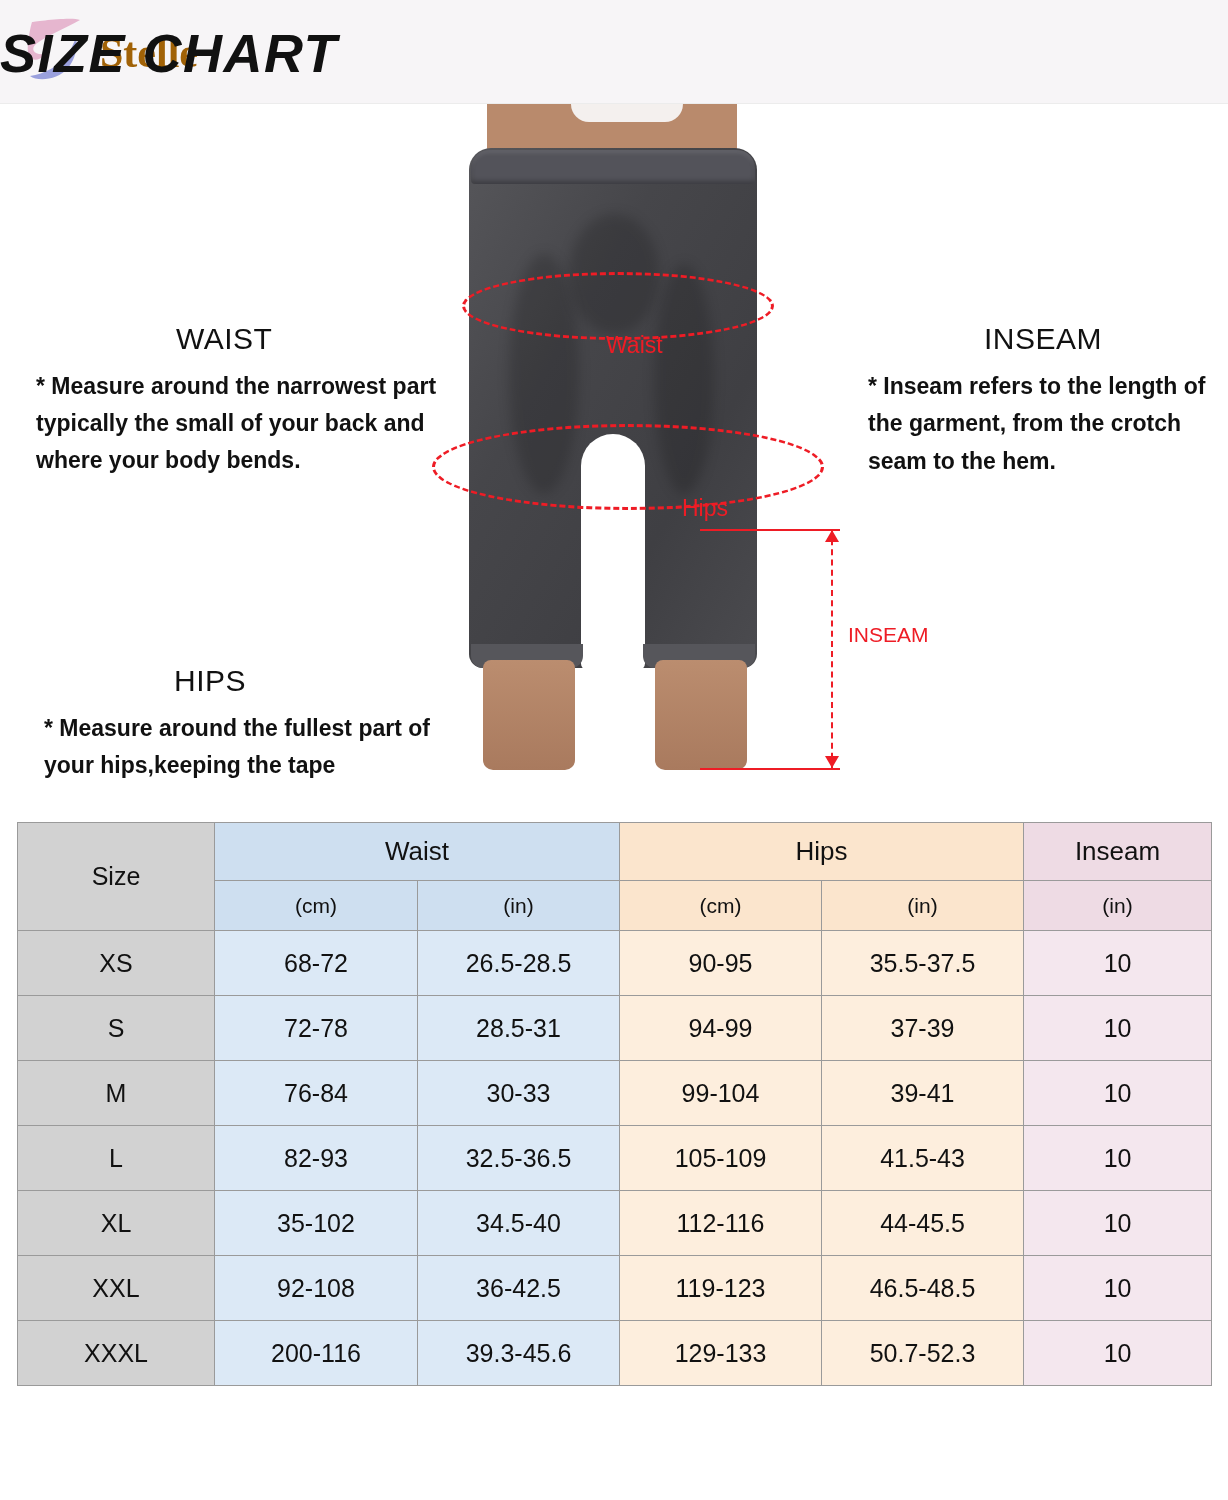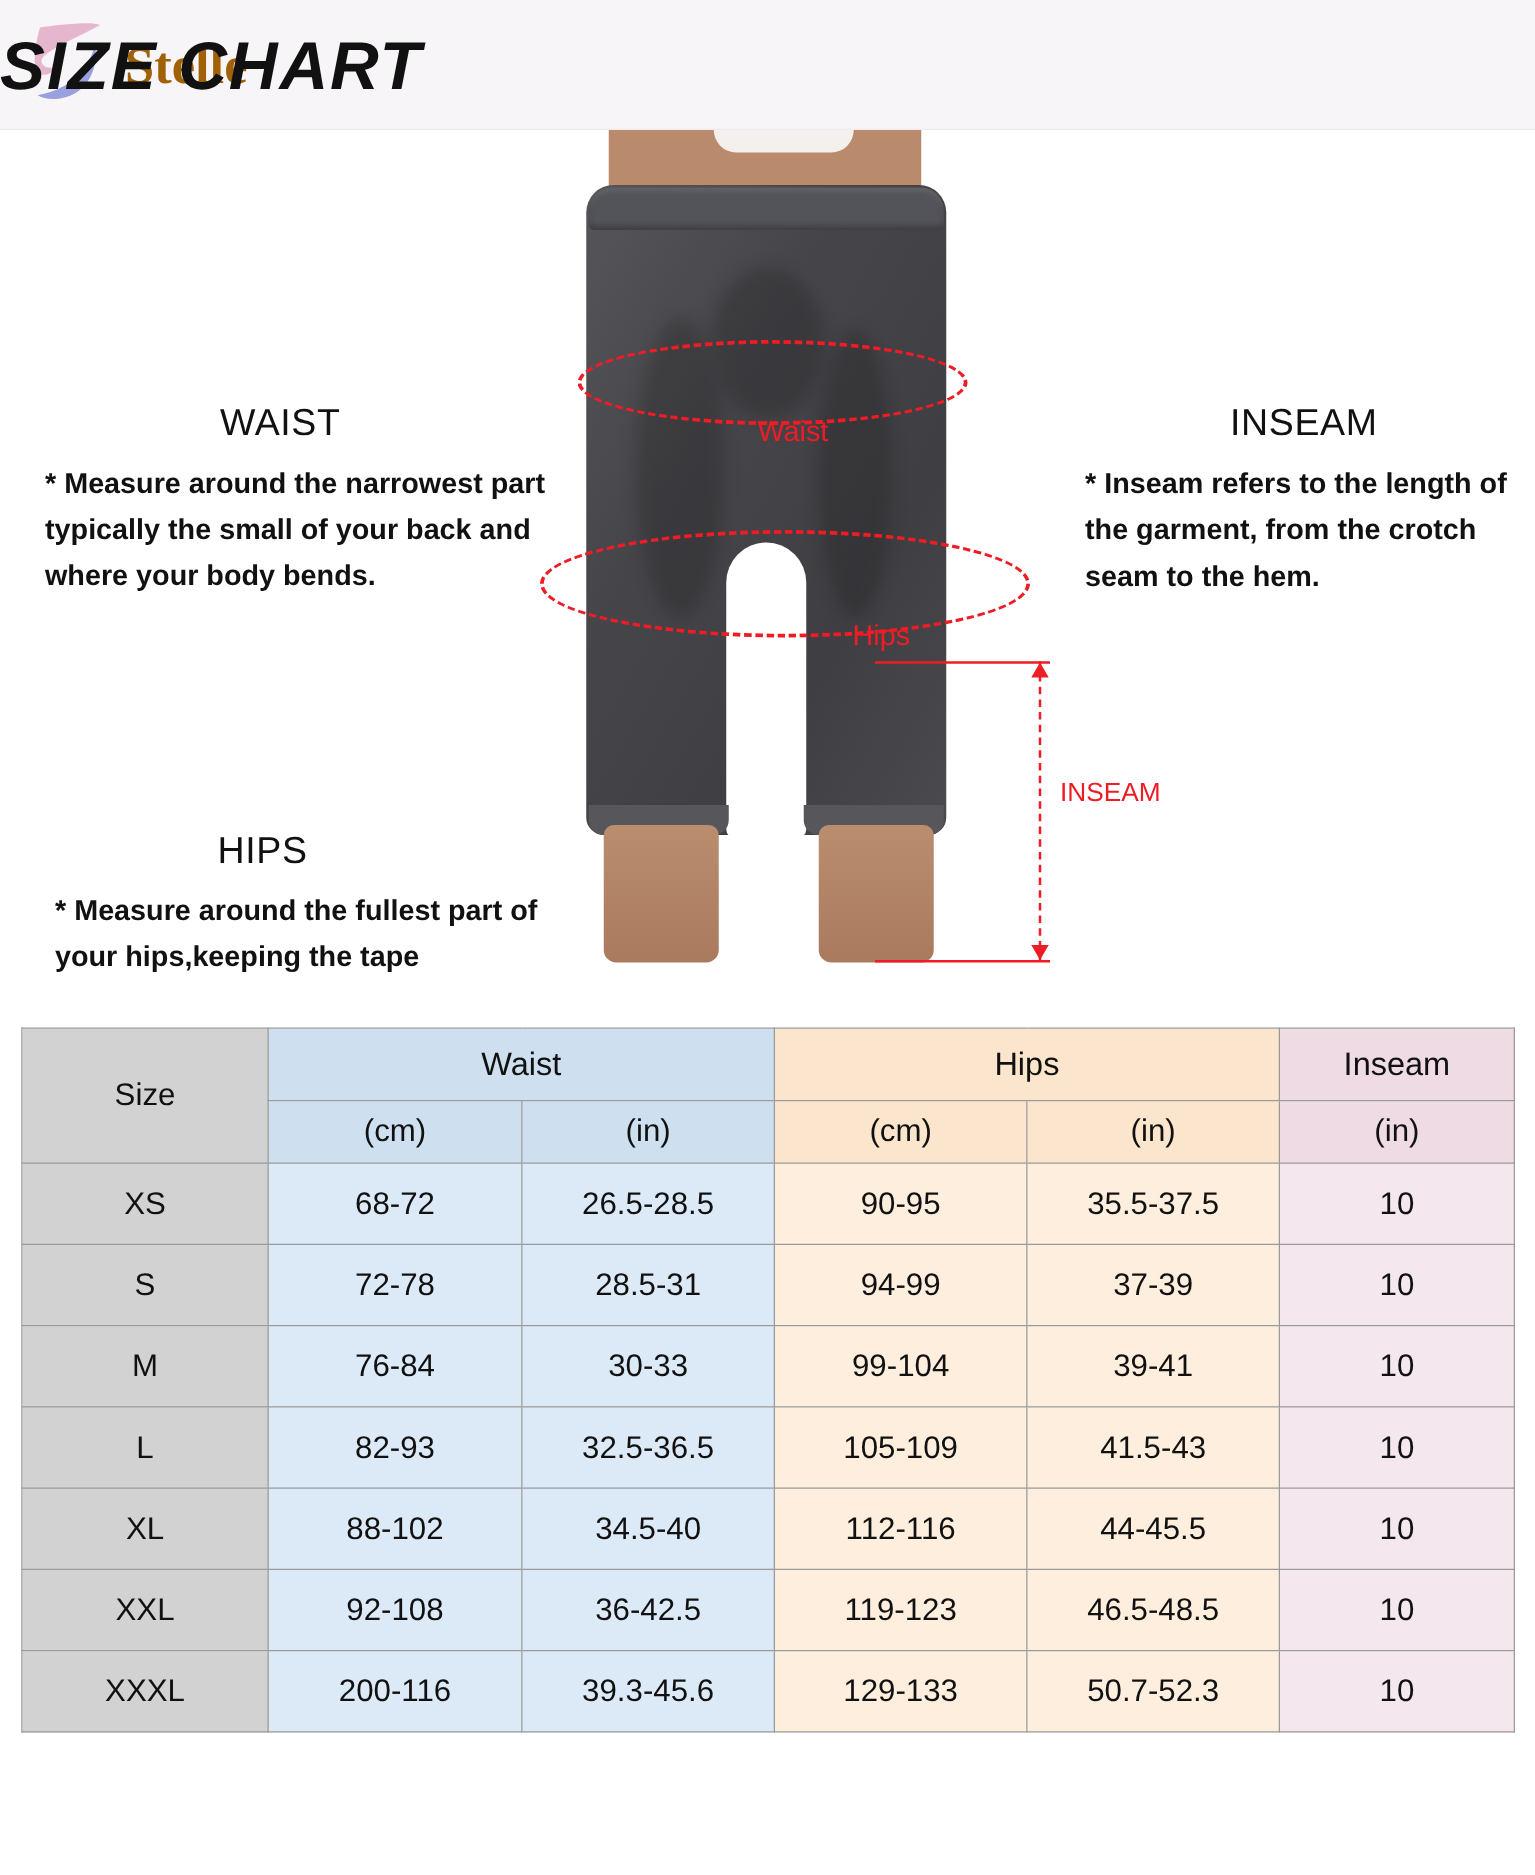--- a/index.html
+++ b/index.html
@@ -279,21 +279,21 @@
   .h-hips  { background: #fbe5cd; }
   .h-inseam{ background: #eedbe4; }
   .sub-waist { background: #cedff0; }
   .sub-hips  { background: #fbe5cd; }
   .sub-inseam{ background: #eedbe4; }
   .c-size  { background: #d2d2d2; }
   .c-waist { background: #dce9f6; }
   .c-hips  { background: #fdeedd; }
   .c-inseam{ background: #f4e7ee; }
   .h-group { height: 58px; font-size: 26px; }
-  .h-sub { height: 50px; font-size: 25px; }
+  .h-sub { height: 50px; font-size: 21px; }
 </style>
 </head>
 <body>
 
 <div class="page">
 
   <div class="header">
     <div class="brand">
       <span class="brand-mark">
         <svg width="62" height="72" viewBox="0 0 62 72">
@@ -404,21 +404,21 @@
         <tr>
           <td class="c-size">L</td>
           <td class="c-waist">82-93</td>
           <td class="c-waist">32.5-36.5</td>
           <td class="c-hips">105-109</td>
           <td class="c-hips">41.5-43</td>
           <td class="c-inseam">10</td>
         </tr>
         <tr>
           <td class="c-size">XL</td>
-          <td class="c-waist">88-102</td>
+          <td class="c-waist">35-102</td>
           <td class="c-waist">34.5-40</td>
           <td class="c-hips">112-116</td>
           <td class="c-hips">44-45.5</td>
           <td class="c-inseam">10</td>
         </tr>
         <tr>
           <td class="c-size">XXL</td>
           <td class="c-waist">92-108</td>
           <td class="c-waist">36-42.5</td>
           <td class="c-hips">119-123</td>

